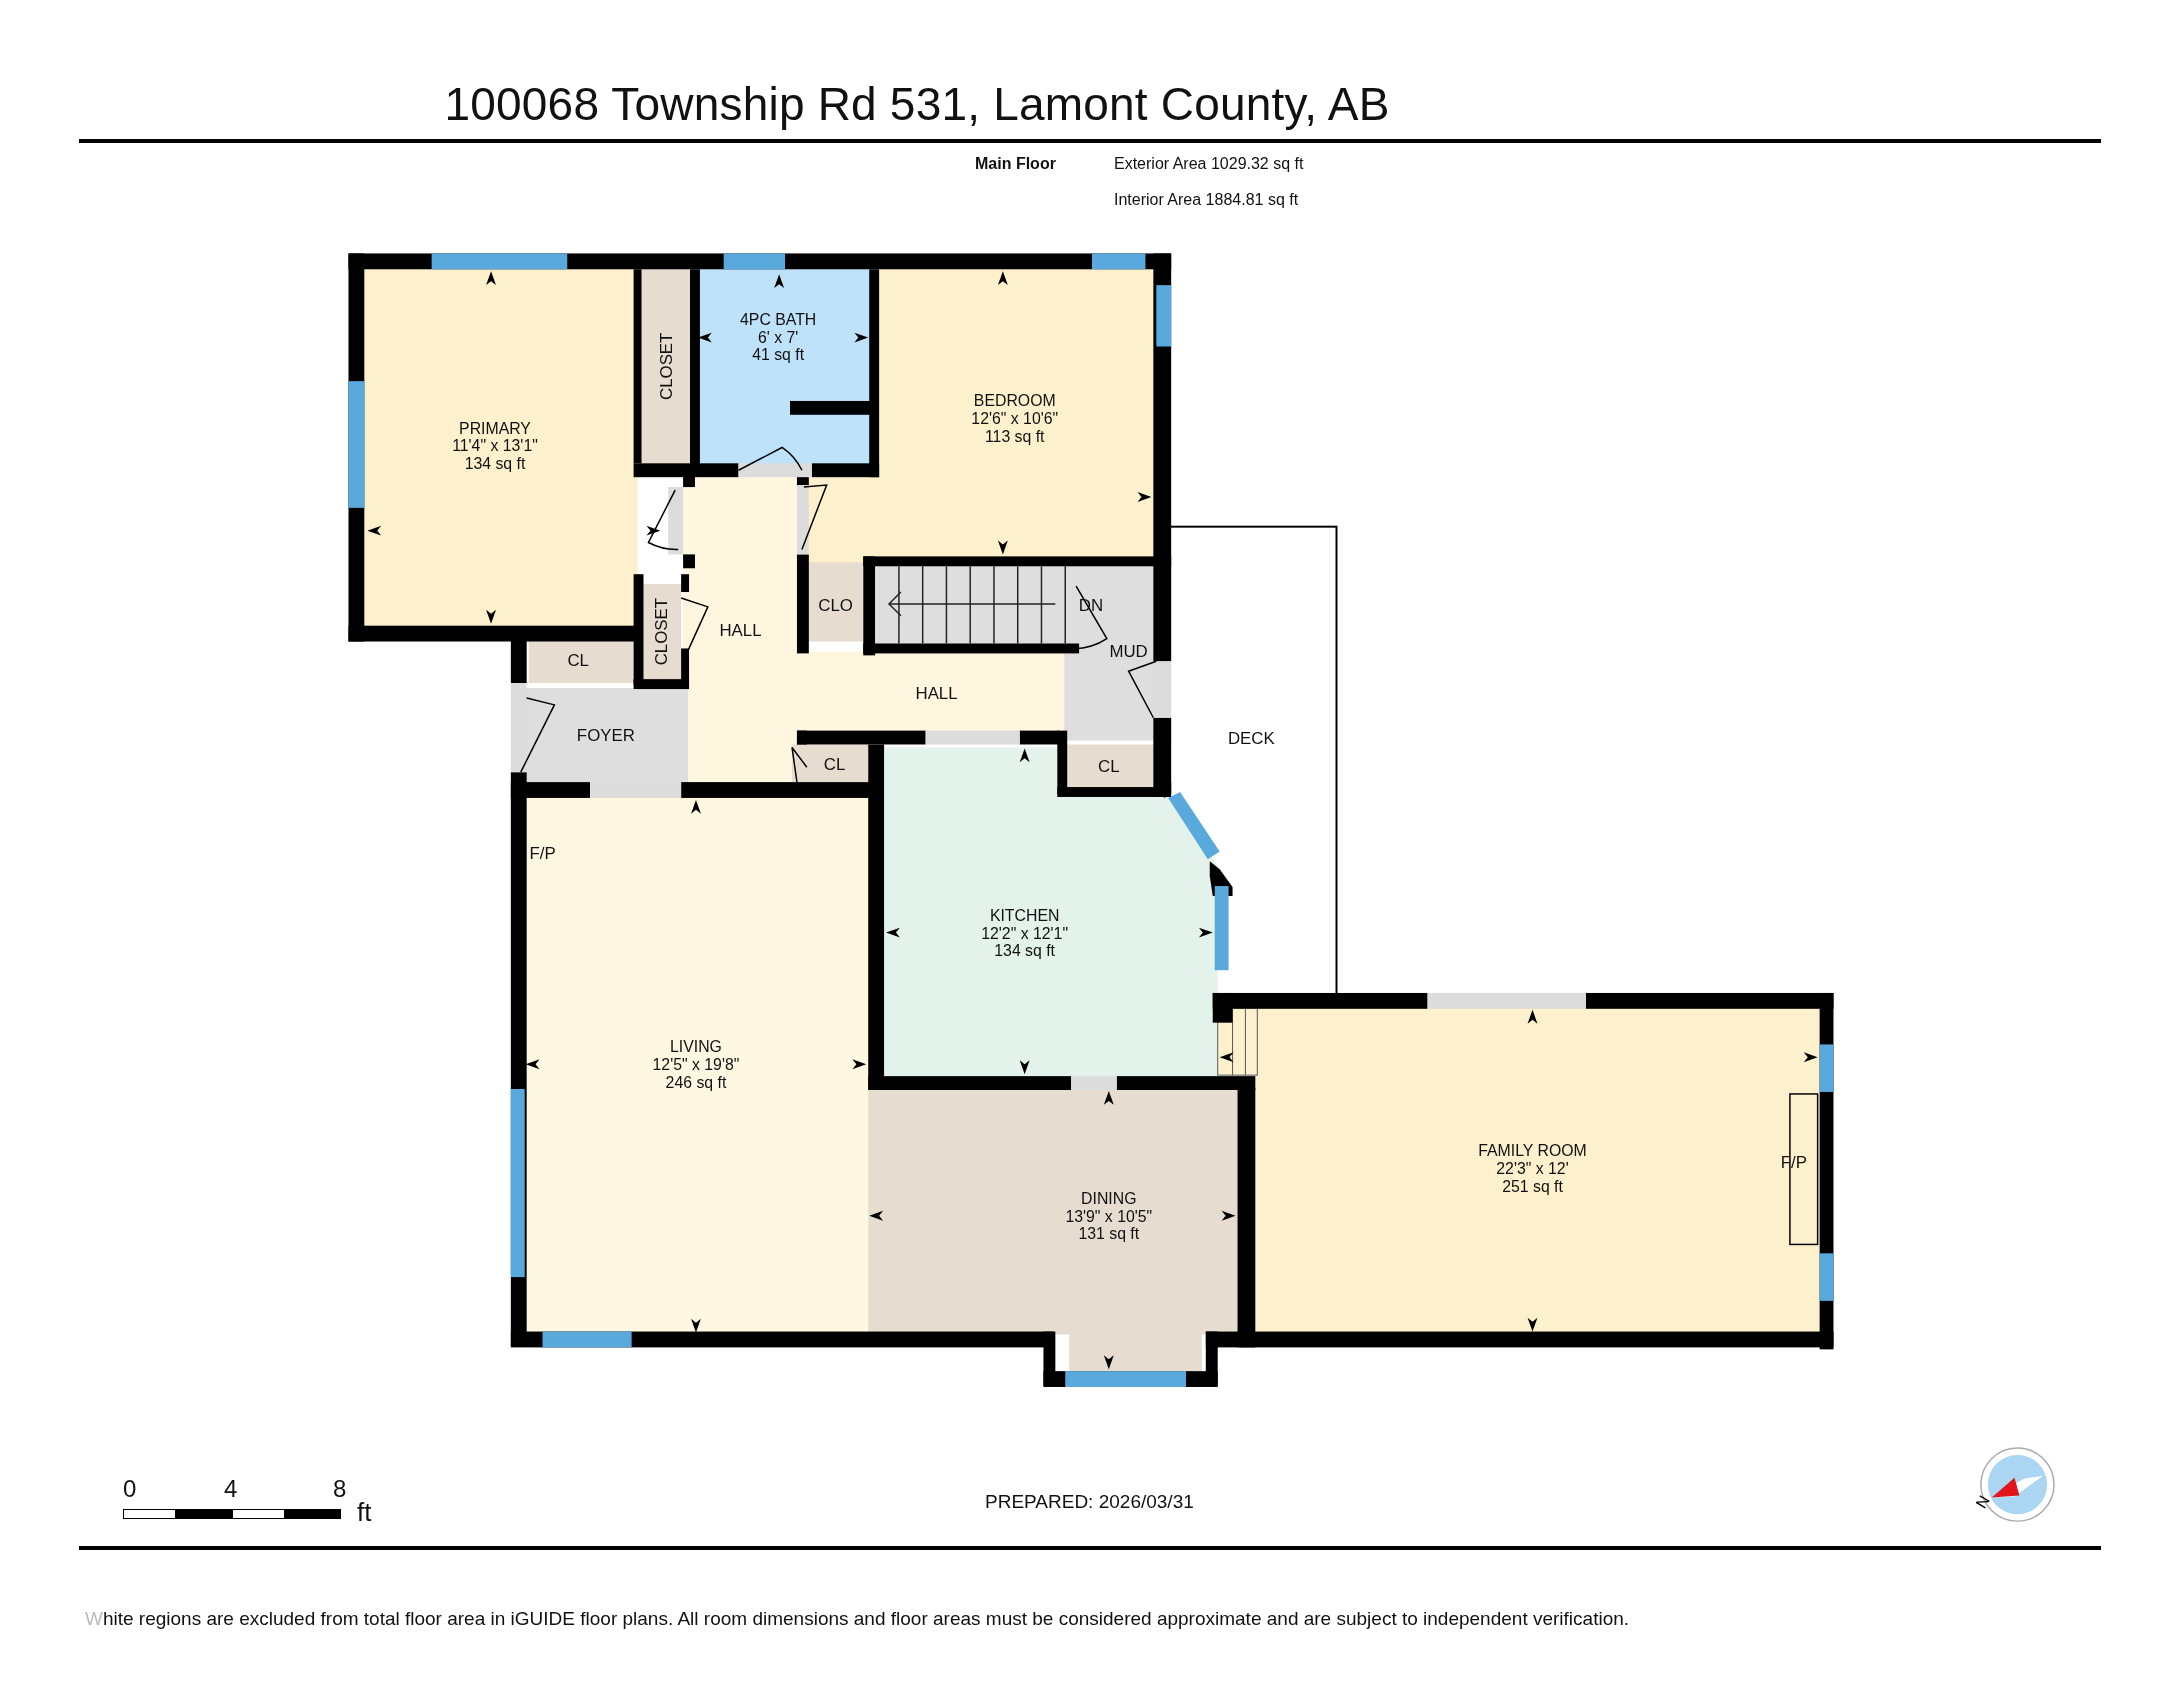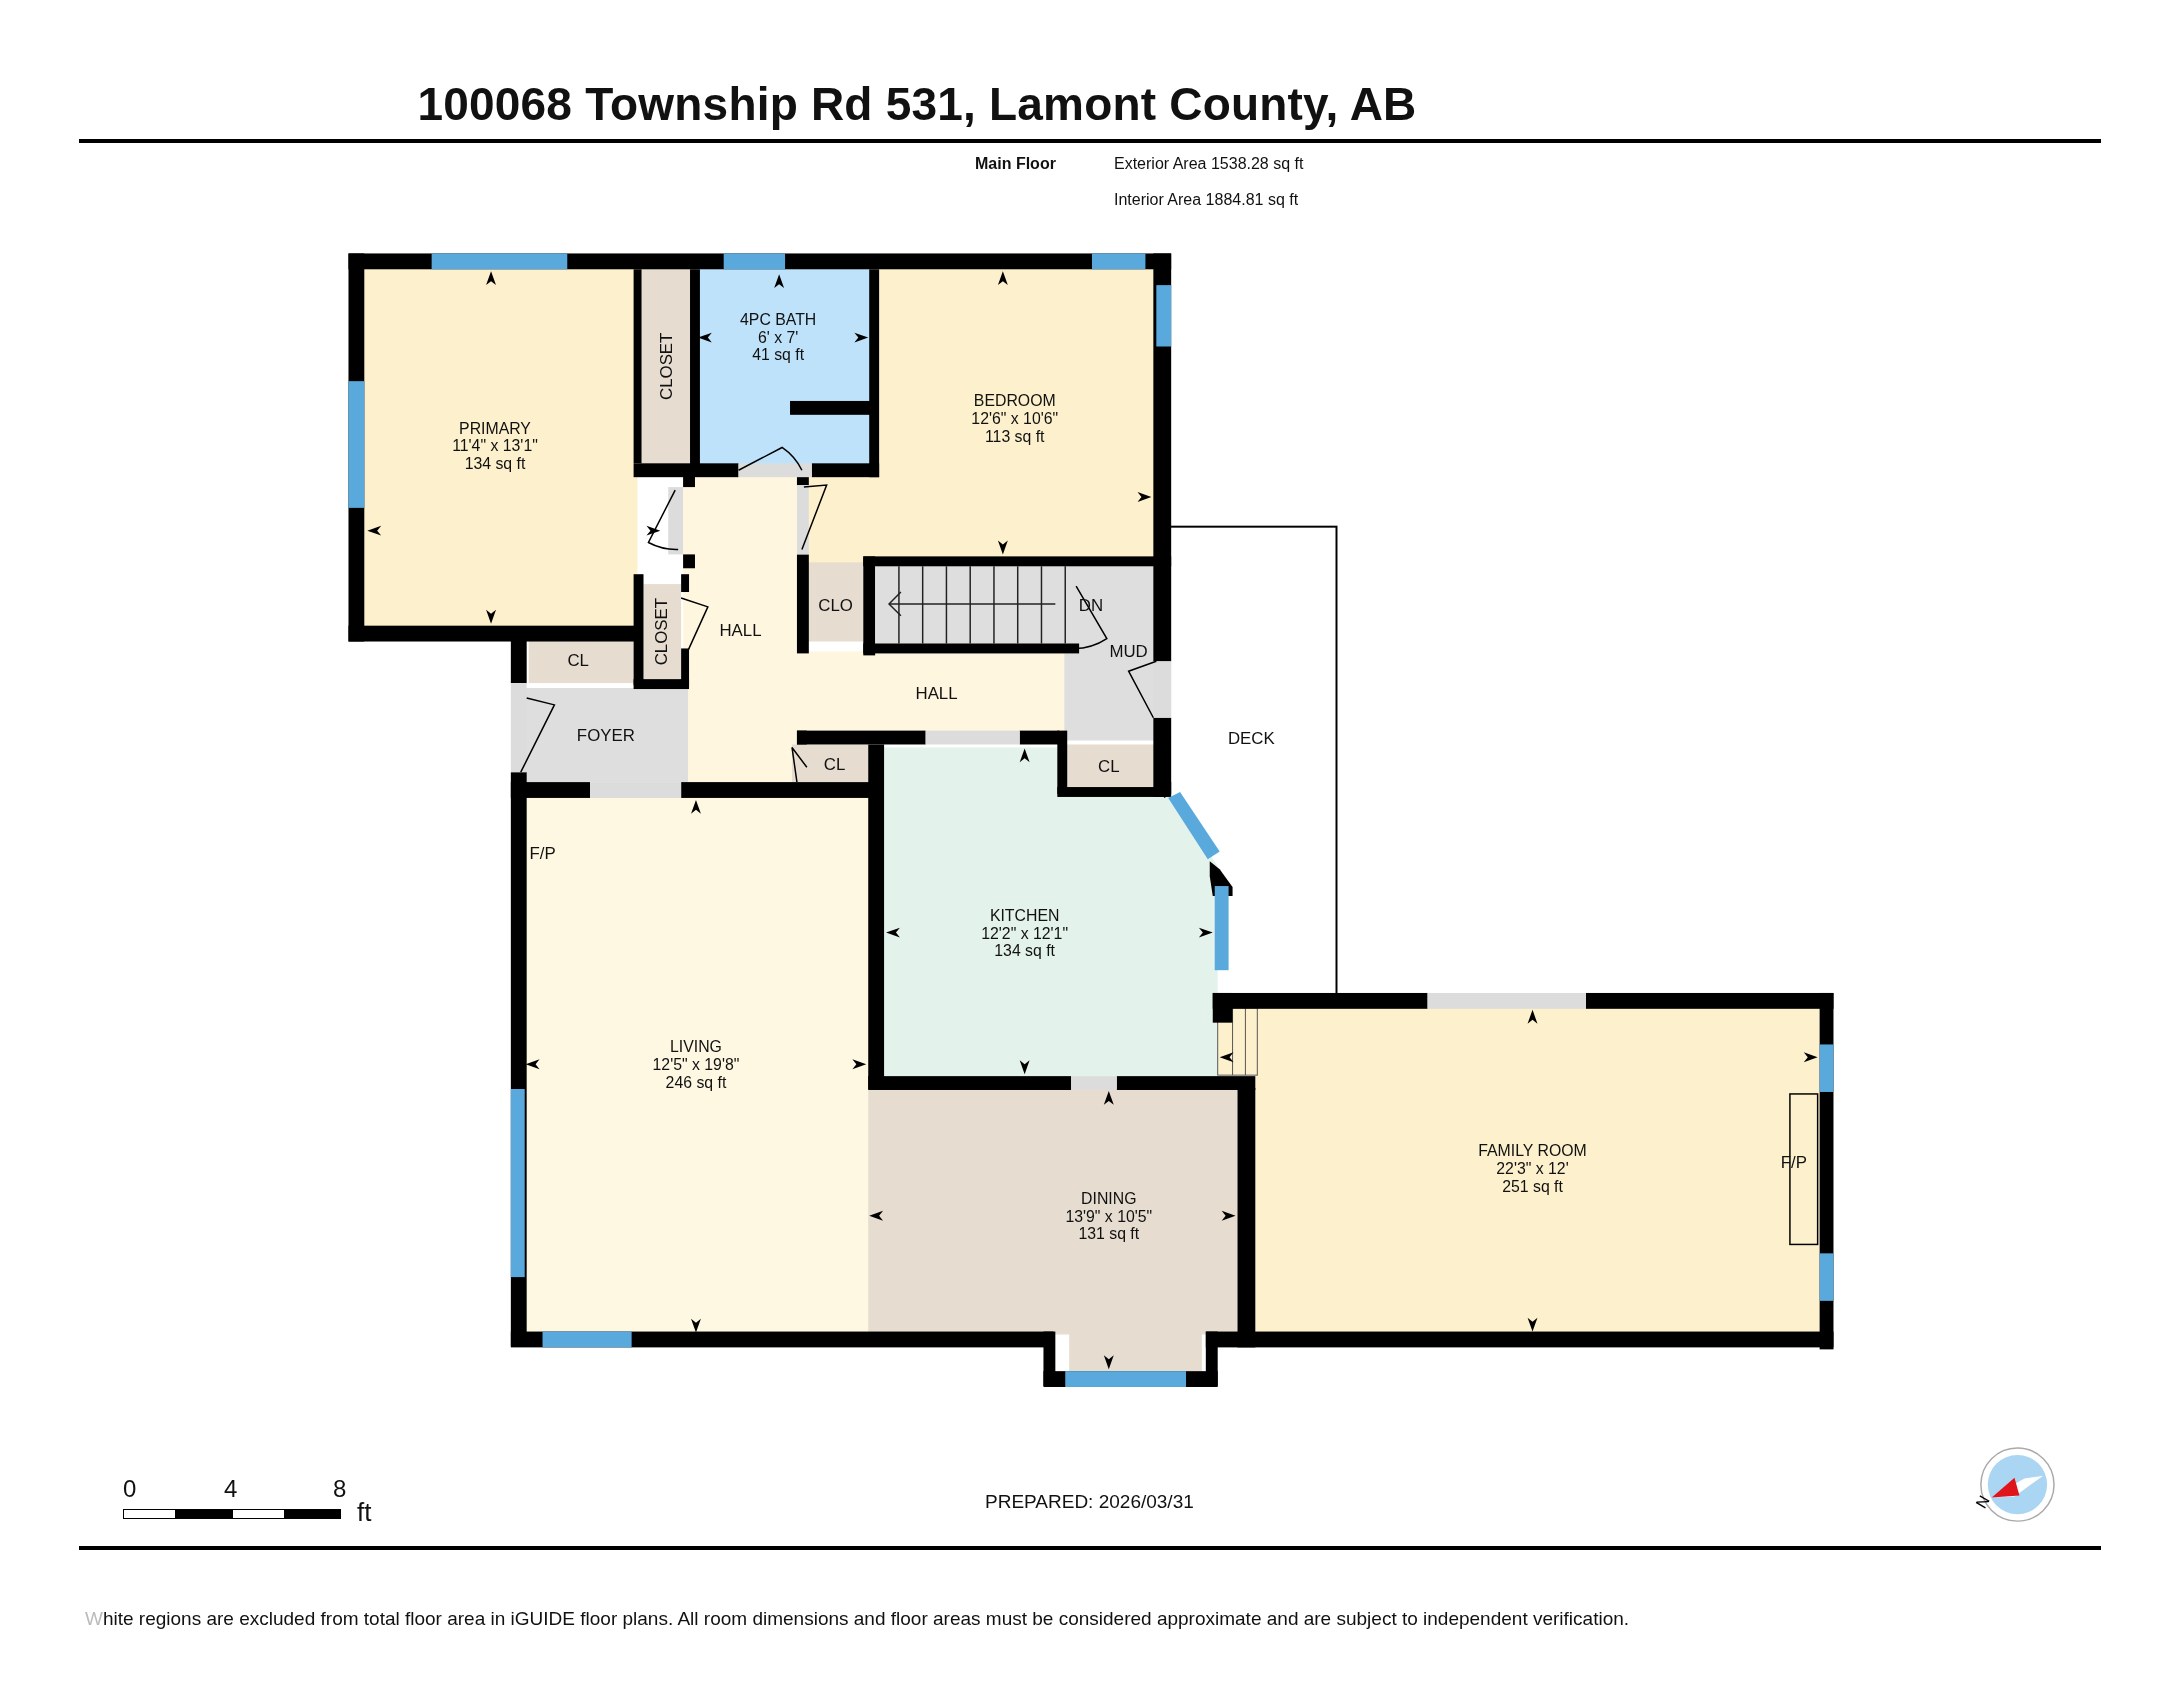--- a/index.html
+++ b/index.html
@@ -1,17 +1,17 @@
 <!DOCTYPE html>
 <html><head>
 <meta charset="utf-8">
 <style>
   html, body { margin:0; padding:0; background:#ffffff; }
   body { width:2178px; height:1683px; position:relative; overflow:hidden; font-family:"Liberation Sans", sans-serif; color:#111; }
-  .title { position:absolute; left:0; width:1834px; top:77px; text-align:center; font-size:46px; font-weight:bold; letter-spacing:0.2px; }
+  .title { position:absolute; left:0; width:1834px; top:77px; text-align:center; font-size:46px; font-weight:normal; letter-spacing:0.2px; }
   .rule { position:absolute; left:79px; width:2022px; height:4px; background:#000; }
   .area-label { position:absolute; font-size:16px; }
   .area-floor { font-weight:bold; }
   svg.plan { position:absolute; left:0; top:0; }
   .room-text { font-family:"Liberation Sans", sans-serif; font-size:16px; fill:#111; text-anchor:middle; }
   .room-small { font-family:"Liberation Sans", sans-serif; font-size:17px; fill:#111; text-anchor:middle; }
   .scale { position:absolute; left:123px; top:1475px; }
   .scale-num { position:absolute; font-size:24px; top:0; }
   .scale-bar { position:absolute; top:34px; height:10px; border:1px solid #000; box-sizing:border-box; }
   .scale-unit { position:absolute; left:234px; top:22px; font-size:26px; }
@@ -20,21 +20,21 @@
   .footer .first { color:#bbb; }
   .compass { position:absolute; left:1970px; top:1445px; width:87px; height:87px; }
 </style>
 </head>
 <body>
 
 <div class="title">100068 Township Rd 531, Lamont County, AB</div>
 <div class="rule" style="top:139px;"></div>
 
 <div class="area-label area-floor" style="left:975px; top:155px;">Main Floor</div>
-<div class="area-label" style="left:1114px; top:155px;">Exterior Area 1538.28 sq ft</div>
+<div class="area-label" style="left:1114px; top:155px;">Exterior Area 1029.32 sq ft</div>
 <div class="area-label" style="left:1114px; top:191px;">Interior Area 1884.81 sq ft</div>
 
 <svg class="plan" width="2178" height="1683" viewBox="0 0 2200 1700">
 
   <rect x="1180" y="532" width="170" height="480" fill="none" stroke="#000" stroke-width="2"></rect>
 
   <rect x="368" y="270" width="276" height="366" fill="#fdf0cc"></rect>
   <rect x="644" y="270" width="56" height="200" fill="#e6ddd0"></rect>
   <rect x="700" y="270" width="180" height="200" fill="#bfe2fb"></rect>
   <rect x="880" y="270" width="288" height="296" fill="#fdf0cc"></rect>

